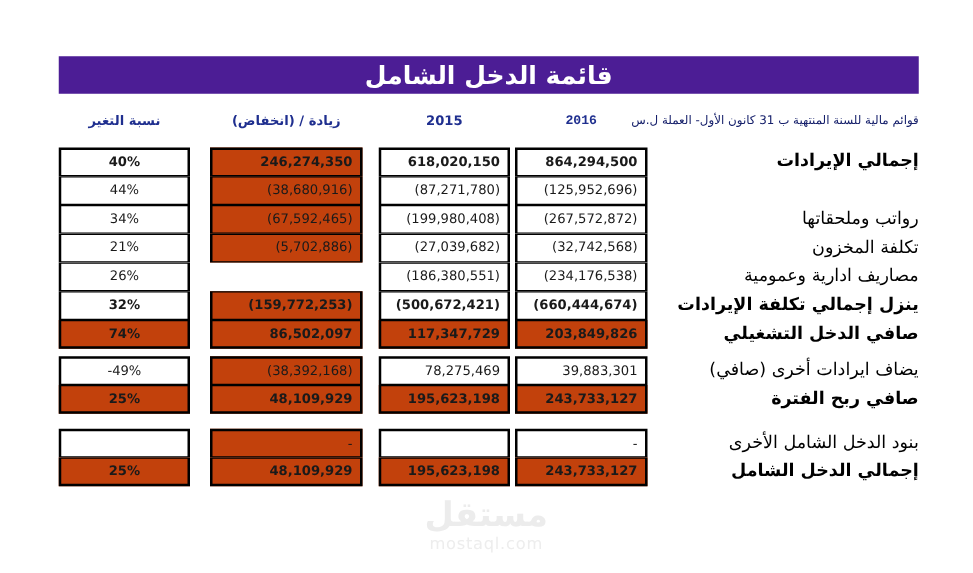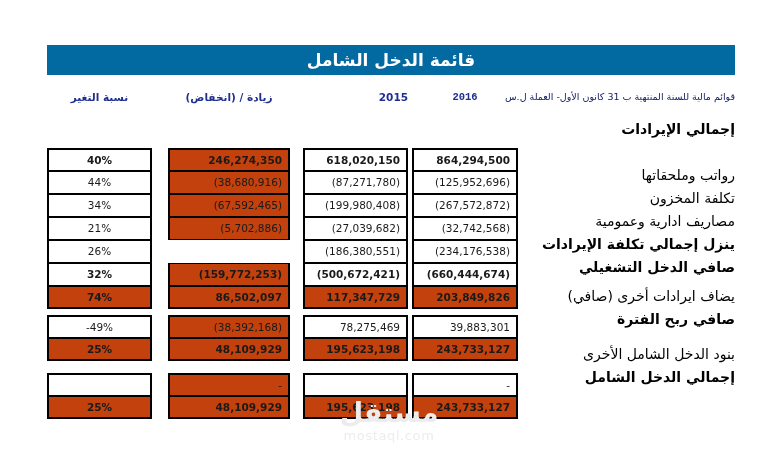--- a/index.html
+++ b/index.html
@@ -15,23 +15,23 @@
     position: relative;
   }
 
   
   #title-bar {
     position: absolute;
     left: 47px;
     top: 45px;
     width: 688px;
     height: 30px;
-    background: #0369a1;
+    background: #4c1d95;
     color: #ffffff;
-    font-size: 17px;
+    font-size: 20px;
     font-weight: bold;
     display: flex;
     align-items: center;
     justify-content: center;
     letter-spacing: 0.2px;
   }
 
   
   #col-headers {
     position: absolute;
@@ -45,21 +45,21 @@
     top: 0;
     height: 18px;
     line-height: 18px;
     color: #1f2f8f;
     font-size: 10.5px;
     font-weight: bold;
     text-align: center;
   }
   #head-pct   { left: 47px;  width: 105px; }
   #head-chg   { left: 168px; width: 122px; }
-  #head-y2015 { left: 303px; width: 105px; text-align: right; }
+  #head-y2015 { left: 303px; width: 105px; }
   #head-y2016 { left: 412px; width: 106px; font-family: Liberation Mono, monospace; }
   #head-note  {
     position: absolute;
     top: 0;
     right: 43px;
     height: 18px;
     line-height: 18px;
     color: #16206b;
     font-size: 9.5px;
     font-weight: normal;
@@ -113,21 +113,21 @@
   .c-y2015 { left: 303px; width: 105px; }
   .c-y2016 { left: 412px; width: 106px; }
 
   .shaded { background: #c2410c; }
   .plain  { background: #ffffff; }
   .bold   { font-weight: bold; }
 
   
   .row.first .cell { border-top-width: 2px; }
   .row.last  .cell { border-bottom-width: 2px; }
-  .cell { border-left-width: 2px; border-right-width: 2px; margin-top: 30px; }
+  .cell { border-left-width: 2px; border-right-width: 2px; }
 
   .label {
     position: absolute;
     top: 0;
     right: 43px;
     width: 230px;
     height: 23px;
     line-height: 23px;
     text-align: right;
     direction: rtl;

